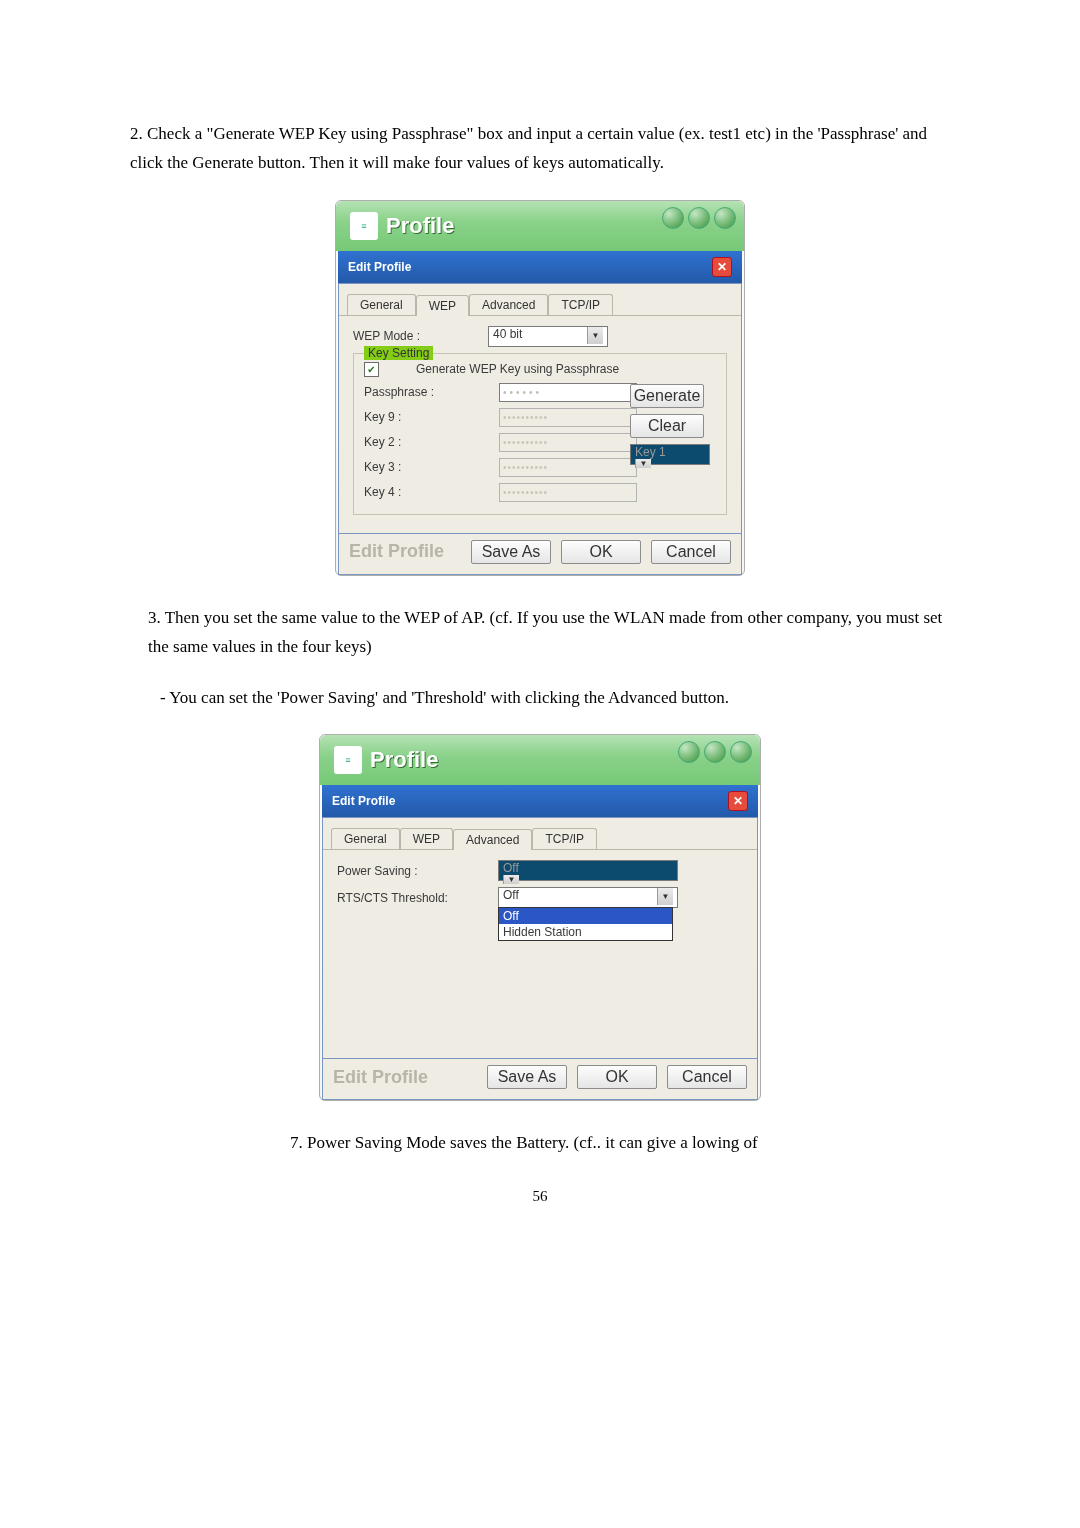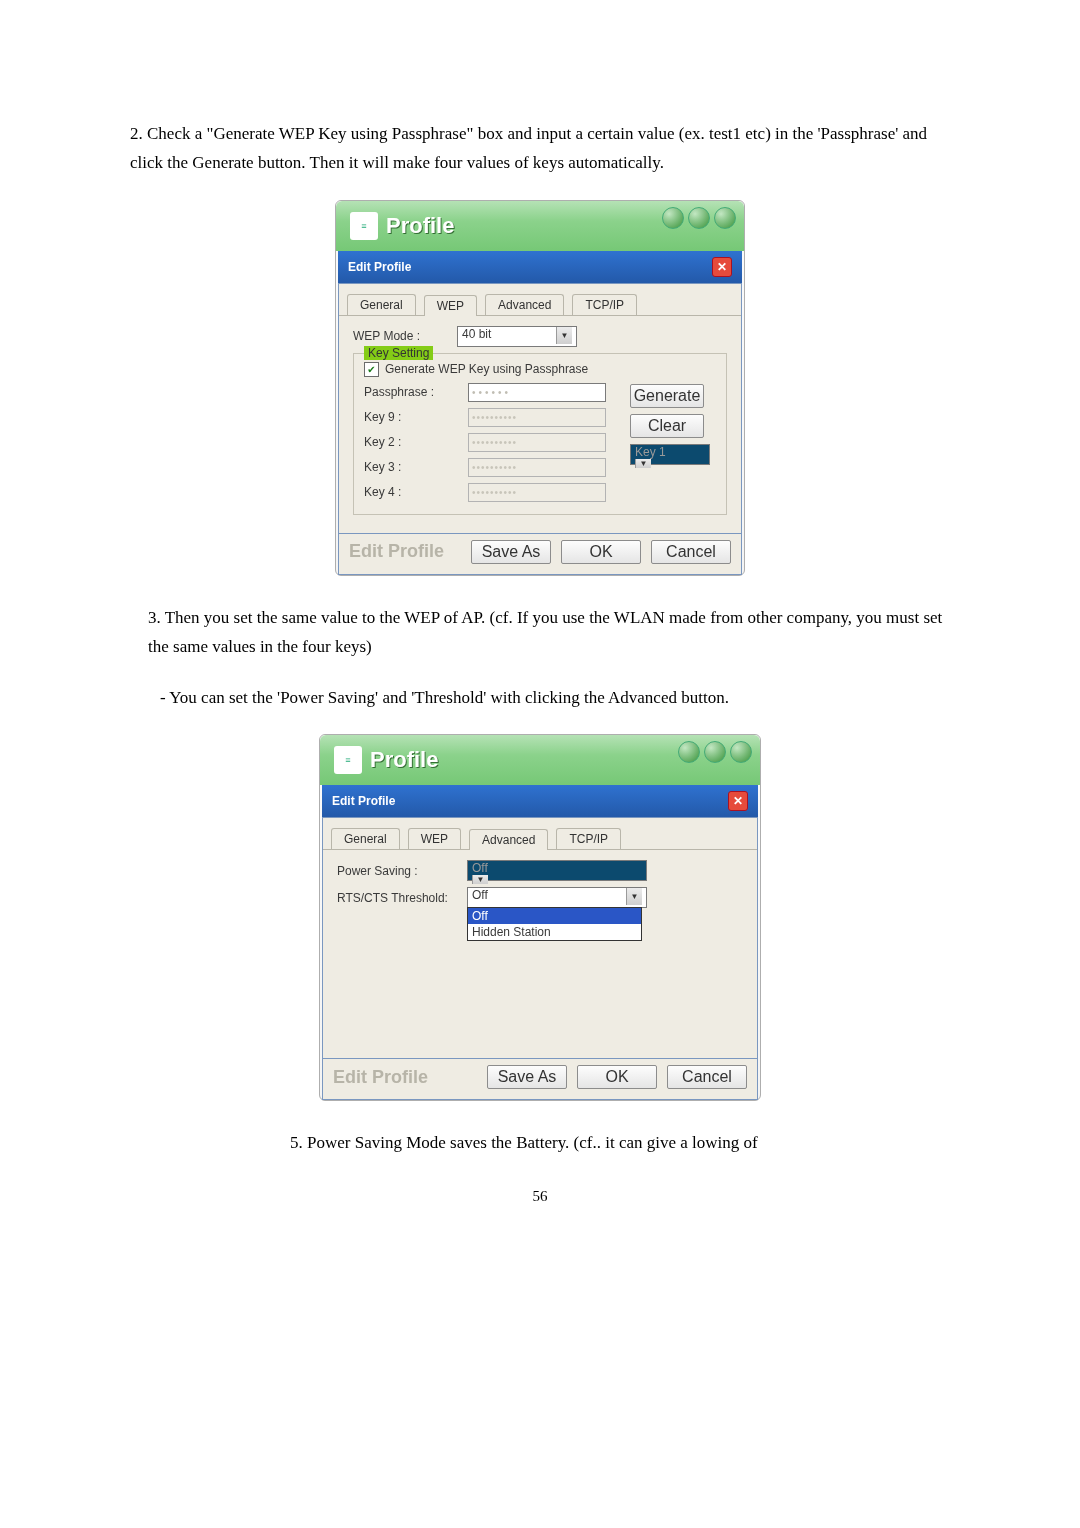--- a/index.html
+++ b/index.html
@@ -98,21 +98,21 @@
   font-size: 12px;
 }
 .dlg-body {
   background: #efece3;
   border: 1px solid #7a97c0;
   margin: 0 2px;
   padding: 4px 0 14px 0;
 }
 .tabs-row {
   display: flex;
-  gap: 8px;
+  gap: 0;
   padding: 6px 8px 0 8px;
   border-bottom: 1px solid #b9b6aa;
   background: #efece3;
 }
 .tab {
   border: 1px solid #b9b6aa;
   border-bottom: none;
   background: #efece3;
   padding: 3px 12px;
   border-radius: 3px 3px 0 0;
@@ -125,20 +125,21 @@
   top: 1px;
 }
 .inner {
   padding: 10px 14px 4px 14px;
 }
 .row {
   display: flex; align-items: center;
   margin-bottom: 6px;
   font-size: 12px;
   color: #3a3a3a;
+  gap: 31px;
 }
 .lbl { width: 104px; }
 .sel, .txt {
   background: #fff;
   border: 1px solid #7a7a7a;
   height: 19px;
   font-size: 12px;
   padding: 0 4px;
 }
 .sel { width: 110px; display: inline-flex; align-items: flex-start; justify-content: space-between; }
@@ -377,16 +378,16 @@
         <span class="foot-left">Edit Profile</span>
         <div class="foot-btns">
           <div class="btn wide">Save As</div>
           <div class="btn wide">OK</div>
           <div class="btn wide">Cancel</div>
         </div>
       </div>
     </div>
   </div>
 
-  <div class="para" style="padding-left:160px;">5.  Power Saving Mode saves the Battery. (cf.. it can  give a lowing of</div>
+  <div class="para" style="padding-left:160px;">7.  Power Saving Mode saves the Battery. (cf.. it can  give a lowing of</div>
 
   <div class="pageno">56</div>
 </div>
 
 </body></html>

